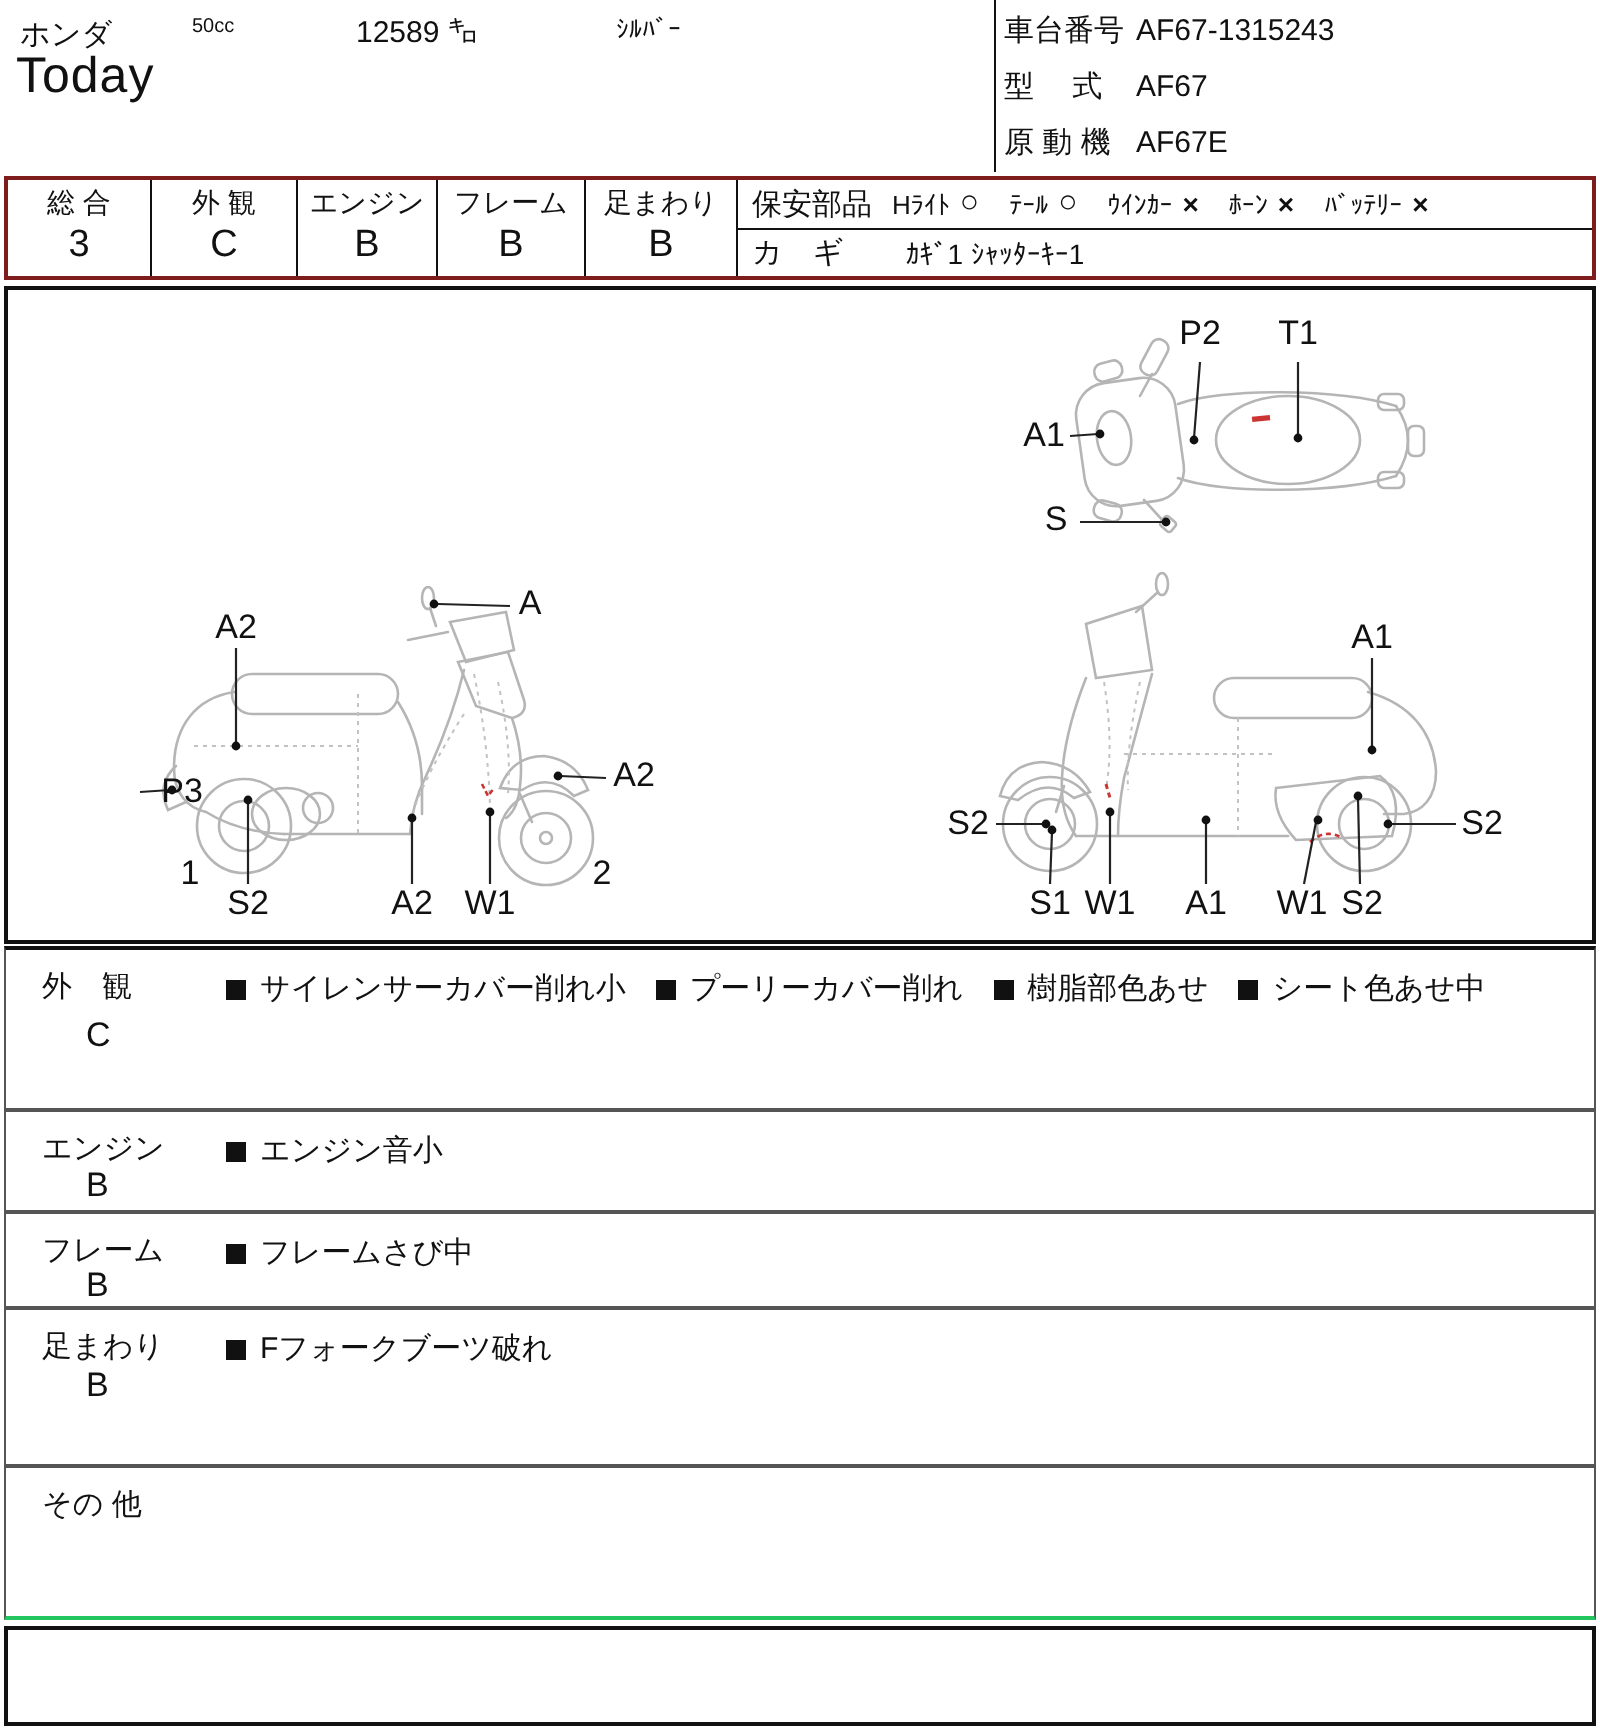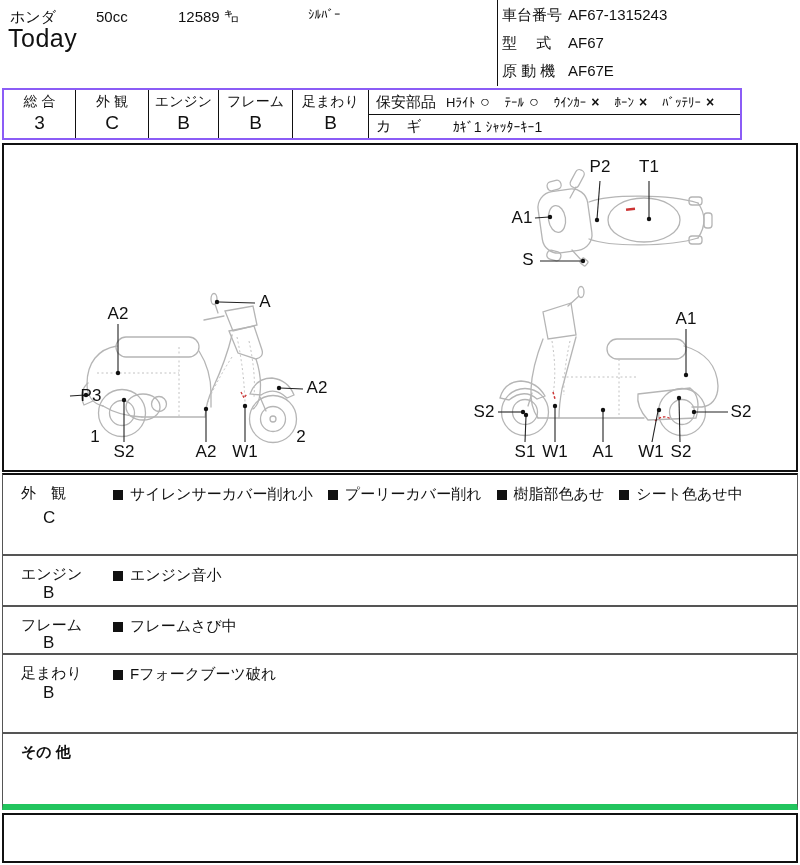--- a/index.html
+++ b/index.html
@@ -3,49 +3,49 @@
 <meta charset="utf-8">
 <style>
   html,body{margin:0;padding:0;background:#fff;}
   .sheet{
     position:relative;width:800px;height:865px;background:#fff;overflow:hidden;
     font-family:"Liberation Sans","DejaVu Sans",sans-serif;color:#111;padding-left:47px;
   }
   .abs{position:absolute;}
   
   .hdr-brand{left:10px;top:8px;font-size:15px;}
-  .hdr-cc{left:96px;top:8px;font-size:15px;}
+  .hdr-cc{left:96px;top:8px;font-size:10px;}
   .hdr-mileage{left:178px;top:8px;font-size:15px;}
   .hdr-color{left:308px;top:7px;font-size:13px;}
   .hdr-model{left:8px;top:24px;font-size:25px;letter-spacing:0.5px;}
   .hdr-right{left:497px;top:0;width:303px;height:86px;border-left:1.5px solid #111;}
   .hdr-row{position:absolute;left:4px;font-size:15px;white-space:nowrap;}
   .hdr-row .lbl{display:inline-block;width:66px;}
   
-  .ratings{left:2px;top:88px;width:740px;height:52px;border:2px solid #8b5cf6;box-sizing:border-box;display:flex;}
+  .ratings{left:2px;top:88px;width:796px;height:52px;border:2px solid #7f1d1d;box-sizing:border-box;display:flex;}
   .rcell{width:72px;border-right:1.5px solid #111;display:flex;flex-direction:column;align-items:center;box-sizing:border-box;}
   .rcell .rlbl{font-size:14px;margin-top:3px;white-space:nowrap;}
   .rcell .rval{font-size:19px;margin-top:1px;}
   .rright{flex:1;display:flex;flex-direction:column;justify-content:space-between;}
   .safety-row{height:25px;border-bottom:1.5px solid #111;display:flex;align-items:center;padding-left:7px;box-sizing:border-box;}
   .key-row{height:23px;display:flex;align-items:center;padding-left:7px;gap:15px;}
   .sp-lbl{font-size:15px;margin-right:10px;white-space:nowrap;}
   .sp-item{display:flex;align-items:center;margin-right:15px;white-space:nowrap;}
   .sp-name{font-size:13px;margin-right:5px;}
   .st-ok{font-size:16px;line-height:1;}
   .st-ng{font-size:14px;font-weight:700;line-height:1;}
   .key-val{font-size:14px;margin-left:6px;white-space:nowrap;}
   
   .diagram{left:2px;top:143px;width:796px;height:329px;border:2px solid #111;box-sizing:border-box;}
   .diagram svg{position:absolute;left:0;top:0;}
   .dlabel{position:absolute;transform:translateX(-50%);font-size:17px;white-space:nowrap;color:#111;}
   
   .sec{left:2px;width:796px;border:1px solid #555;box-sizing:border-box;}
   .sec-top{border-top:2px solid #111;}
-  .sec-bottom{border-bottom:6px solid #22c55e;font-weight:bold;}
+  .sec-bottom{border-bottom:2px solid #22c55e;}
   .sec-lbl{position:absolute;left:18px;top:9px;font-size:15px;white-space:nowrap;}
   .sec-grade{position:absolute;left:40px;top:33px;font-size:17px;}
   .sec-items{position:absolute;left:110px;top:10px;display:flex;gap:15px;}
   .citem{display:flex;align-items:center;white-space:nowrap;}
   .bullet{width:10px;height:10px;background:#111;margin-right:7px;flex:0 0 auto;}
   .citem-txt{font-size:15px;}
   .notes-box{left:2px;top:813px;width:796px;height:50px;border:2px solid #111;box-sizing:border-box;}
 </style>
 </head>
 <body>

